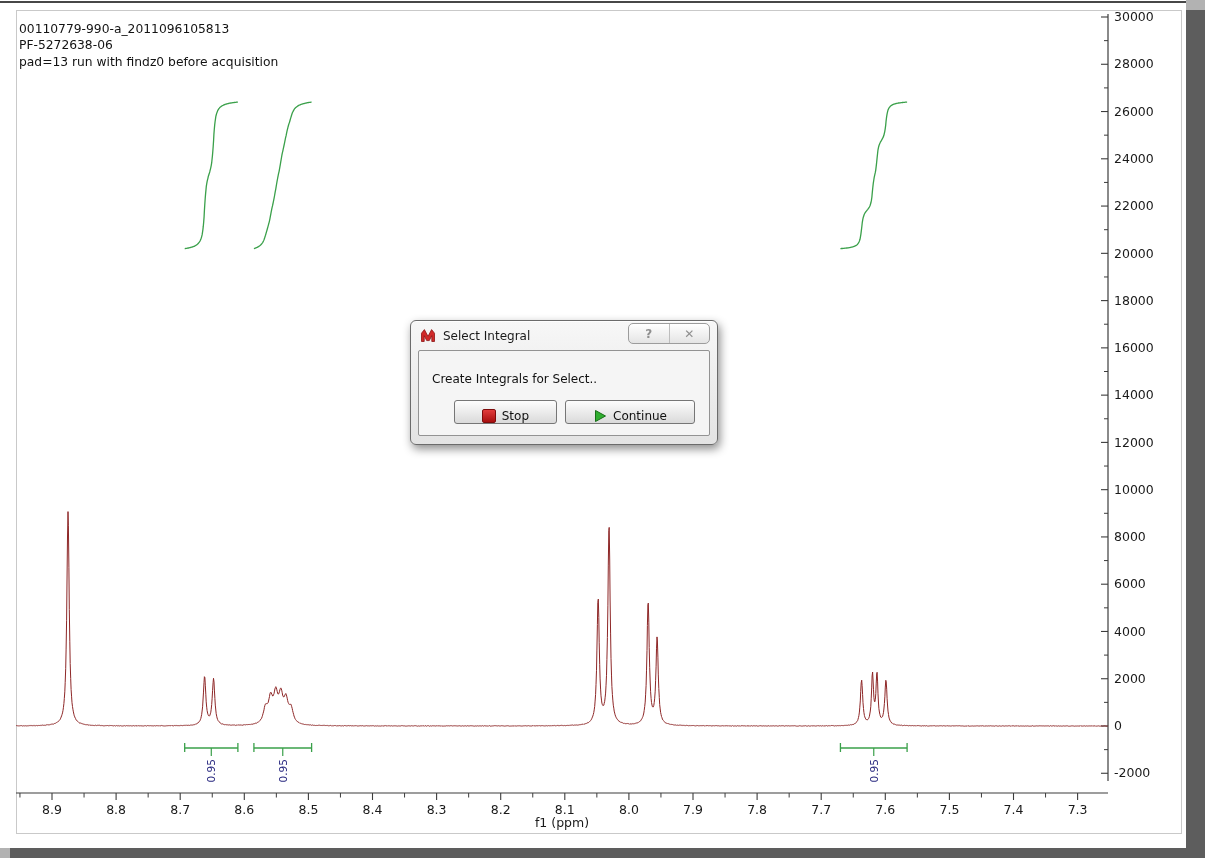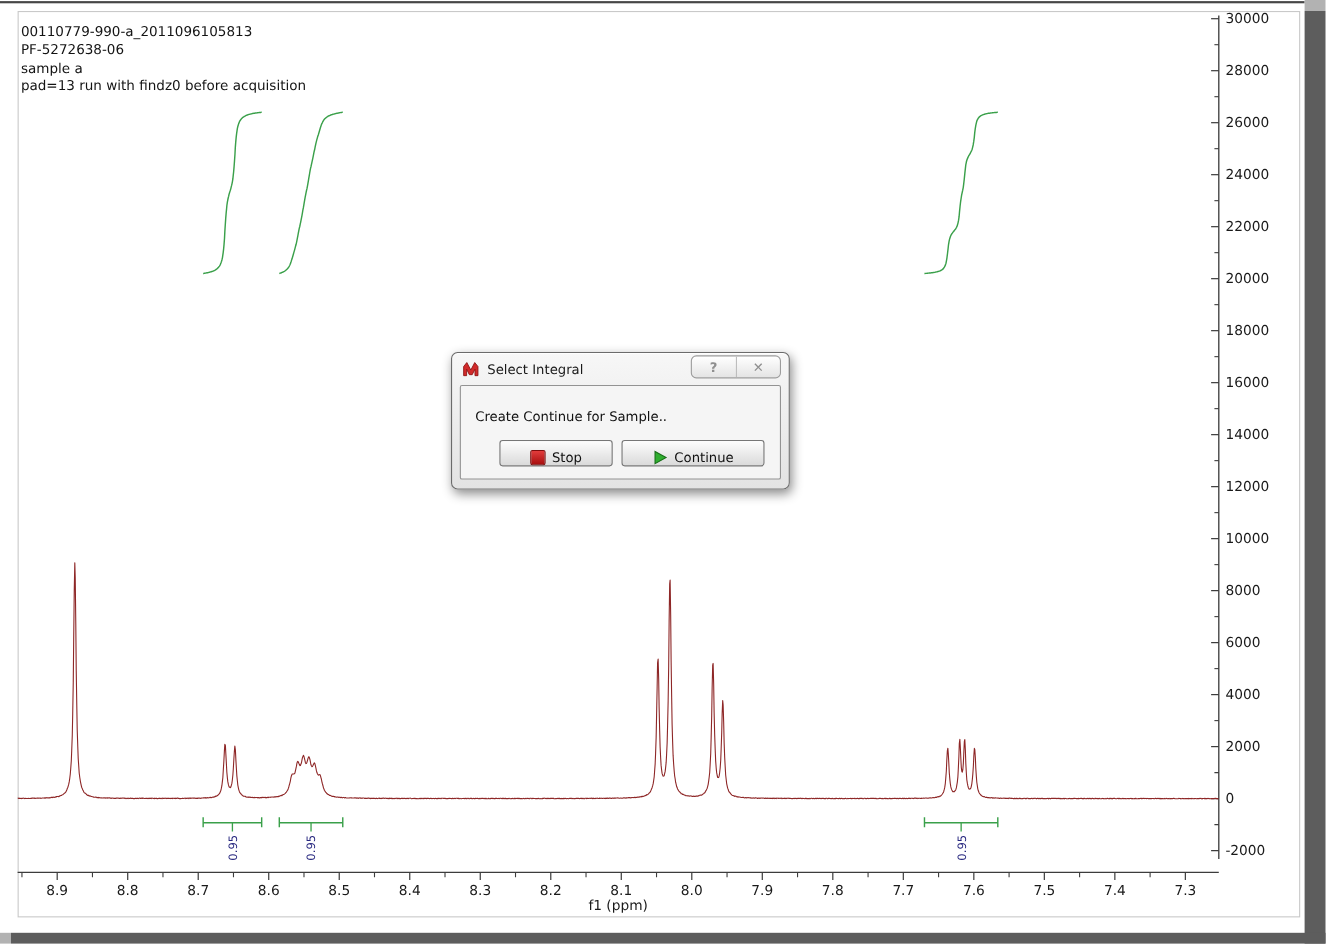--- a/index.html
+++ b/index.html
@@ -48,21 +48,20 @@
 </head>
 <body>
 
 <div class="page">
   <div class="plot-frame"></div>
   <div class="top-edge"></div>
 
   <div class="params">
     <div>00110779-990-a_2011096105813</div>
     <div>PF-5272638-06</div>
-    <div>sample a</div>
     <div>pad=13 run with findz0 before acquisition</div>
   </div>
 
   <svg class="spec" id="spec" width="1213" height="858">
       <g>
         <line x1="16" y1="793" x2="1108" y2="793" stroke="#3c3c3c" stroke-width="1.2"></line>
         <line x1="52" y1="793" x2="52" y2="800" stroke="#3c3c3c" stroke-width="1.1"></line>
         <text x="52" y="814" text-anchor="middle" font-size="12.5" fill="#1a1a1a">8.9</text>
         <line x1="116.09999999999977" y1="793" x2="116.09999999999977" y2="800" stroke="#3c3c3c" stroke-width="1.1"></line>
         <text x="116.09999999999977" y="814" text-anchor="middle" font-size="12.5" fill="#1a1a1a">8.8</text>
@@ -208,21 +207,21 @@
         </svg>
       </span>
       <span class="dtitle">Select Integral</span>
       <div class="capbtns">
         <div class="capbtn">?</div>
         <div class="capdiv"></div>
         <div class="capbtn">✕</div>
       </div>
     </div>
     <div class="dbody">
-      <div class="dmsg">Create Continue for Sample..</div>
+      <div class="dmsg">Create Integrals for Select..</div>
       <div class="dbtns">
         <button class="dbtn">
           <span class="stop-ico"></span>
           <span>Stop</span>
         </button>
         <button class="dbtn">
           <span class="ico-svg">
             <svg width="14" height="14" viewBox="0 0 14 14">
               <path d="M2.5 1.5 L12.5 7 L2.5 12.5 Z" fill="#2fae2f" stroke="#176e17" stroke-width="1"></path>
             </svg>

